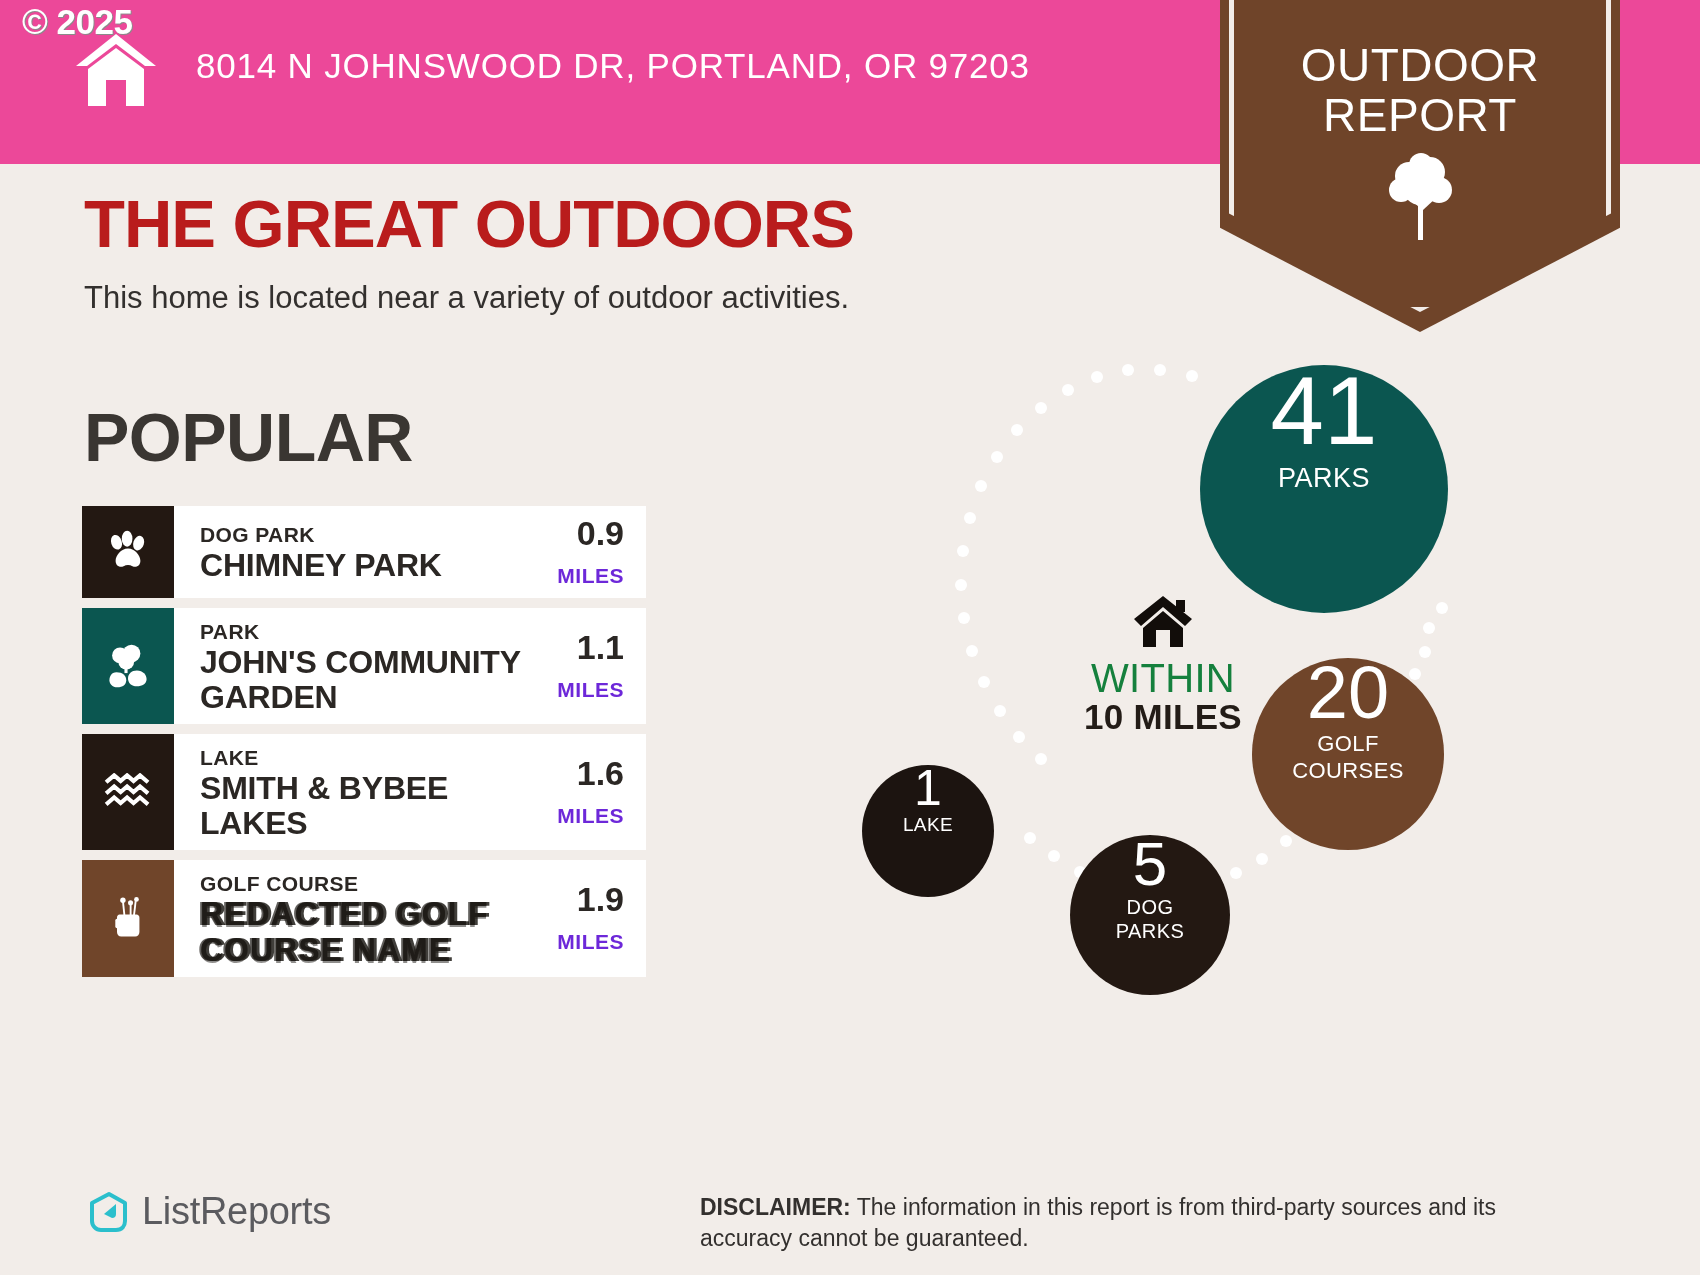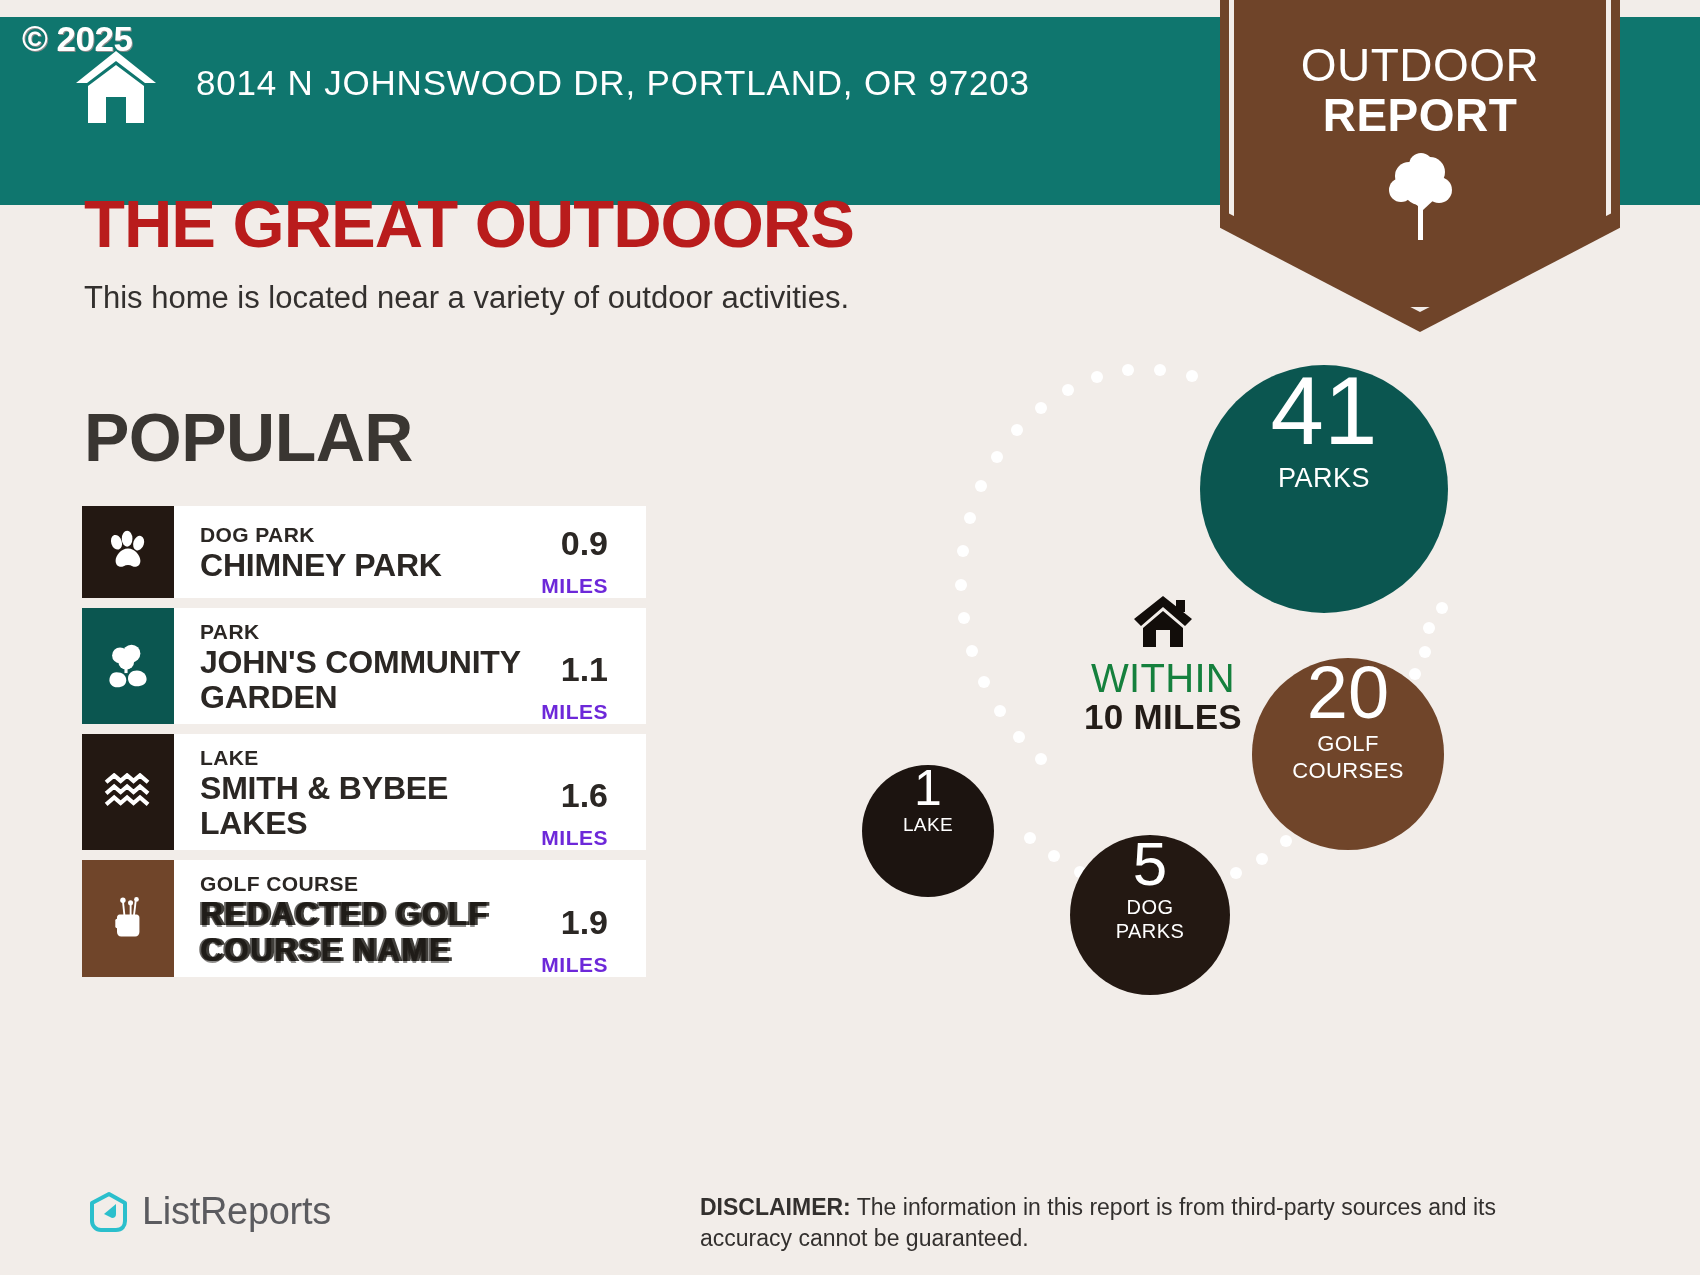--- a/index.html
+++ b/index.html
@@ -10,23 +10,23 @@
     overflow: hidden;
   }
   #page {
     position: relative;
     width: 1700px; height: 1275px;
     background: #F2EDE9;
   }
 
   
   .topbar {
-    position: absolute; left: 0; top: 17px;
-    width: 1700px; height: 188px;
-    background: #0f766e;
+    position: absolute; left: 0; top: 0;
+    width: 1700px; height: 164px;
+    background: #ec4899;
   }
   .copyright {
     position: absolute; left: 22px; top: 2px;
     color: #FFFFFF;
     font-size: 35px; font-weight: bold;
     letter-spacing: -0.5px;
     text-shadow: 1px 1px 0 #8a8a8a;
     z-index: 6;
   }
   .home-glyph {
@@ -57,21 +57,21 @@
     clip-path: polygon(0 0, 100% 0, 100% 72%, 50% 100%, 0 72%);
   }
   .badge-line1 {
     position: absolute; top: 78px; left: 0; width: 400px;
     text-align: center; color: #FFF;
     font-size: 46px; font-weight: 400; letter-spacing: 0.5px;
   }
   .badge-line2 {
     position: absolute; top: 128px; left: 0; width: 400px;
     text-align: center; color: #FFF;
-    font-size: 46px; font-weight: 700; letter-spacing: 0.5px;
+    font-size: 46px; font-weight: 400; letter-spacing: 0.5px;
   }
   .badge-tree {
     position: absolute; top: 190px; left: 165px;
     width: 72px; height: 92px;
   }
 
   
   .h1 {
     position: absolute; left: 84px; top: 185px;
     font-size: 67px; font-weight: 700;
@@ -118,23 +118,23 @@
   .row-name.blurred {
     filter: blur(0.2px);
     text-shadow: 3px 0 0 rgba(20,16,12,0.85), -2px 0 0 rgba(20,16,12,0.7), 0 2px 0 rgba(20,16,12,0.5);
     letter-spacing: 1px;
     color: #14100C;
     transform: scaleY(1.02);
     opacity: 0.95;
   }
   .row-dist {
     flex: 0 0 120px;
-    padding-right: 38px;
+    padding-right: 22px;
     display: flex; flex-direction: column;
-    align-items: flex-end; justify-content: flex-end; gap: 9px;
+    align-items: flex-end; justify-content: center; gap: 9px;
   }
   .row-dist .num { font-size: 34px; font-weight: 700; color: #2B2724; line-height: 1; }
   .row-dist .unit { font-size: 21px; font-weight: 700; color: #6d28d9; letter-spacing: 0.5px; margin-top: 5px; }
 
   
   .diagram { position: absolute; left: 820px; top: 340px; width: 700px; height: 700px; }
   .dotpath { position: absolute; left: 0; top: 0; }
   .circ {
     position: absolute; border-radius: 50%;
     display: flex; flex-direction: column;

